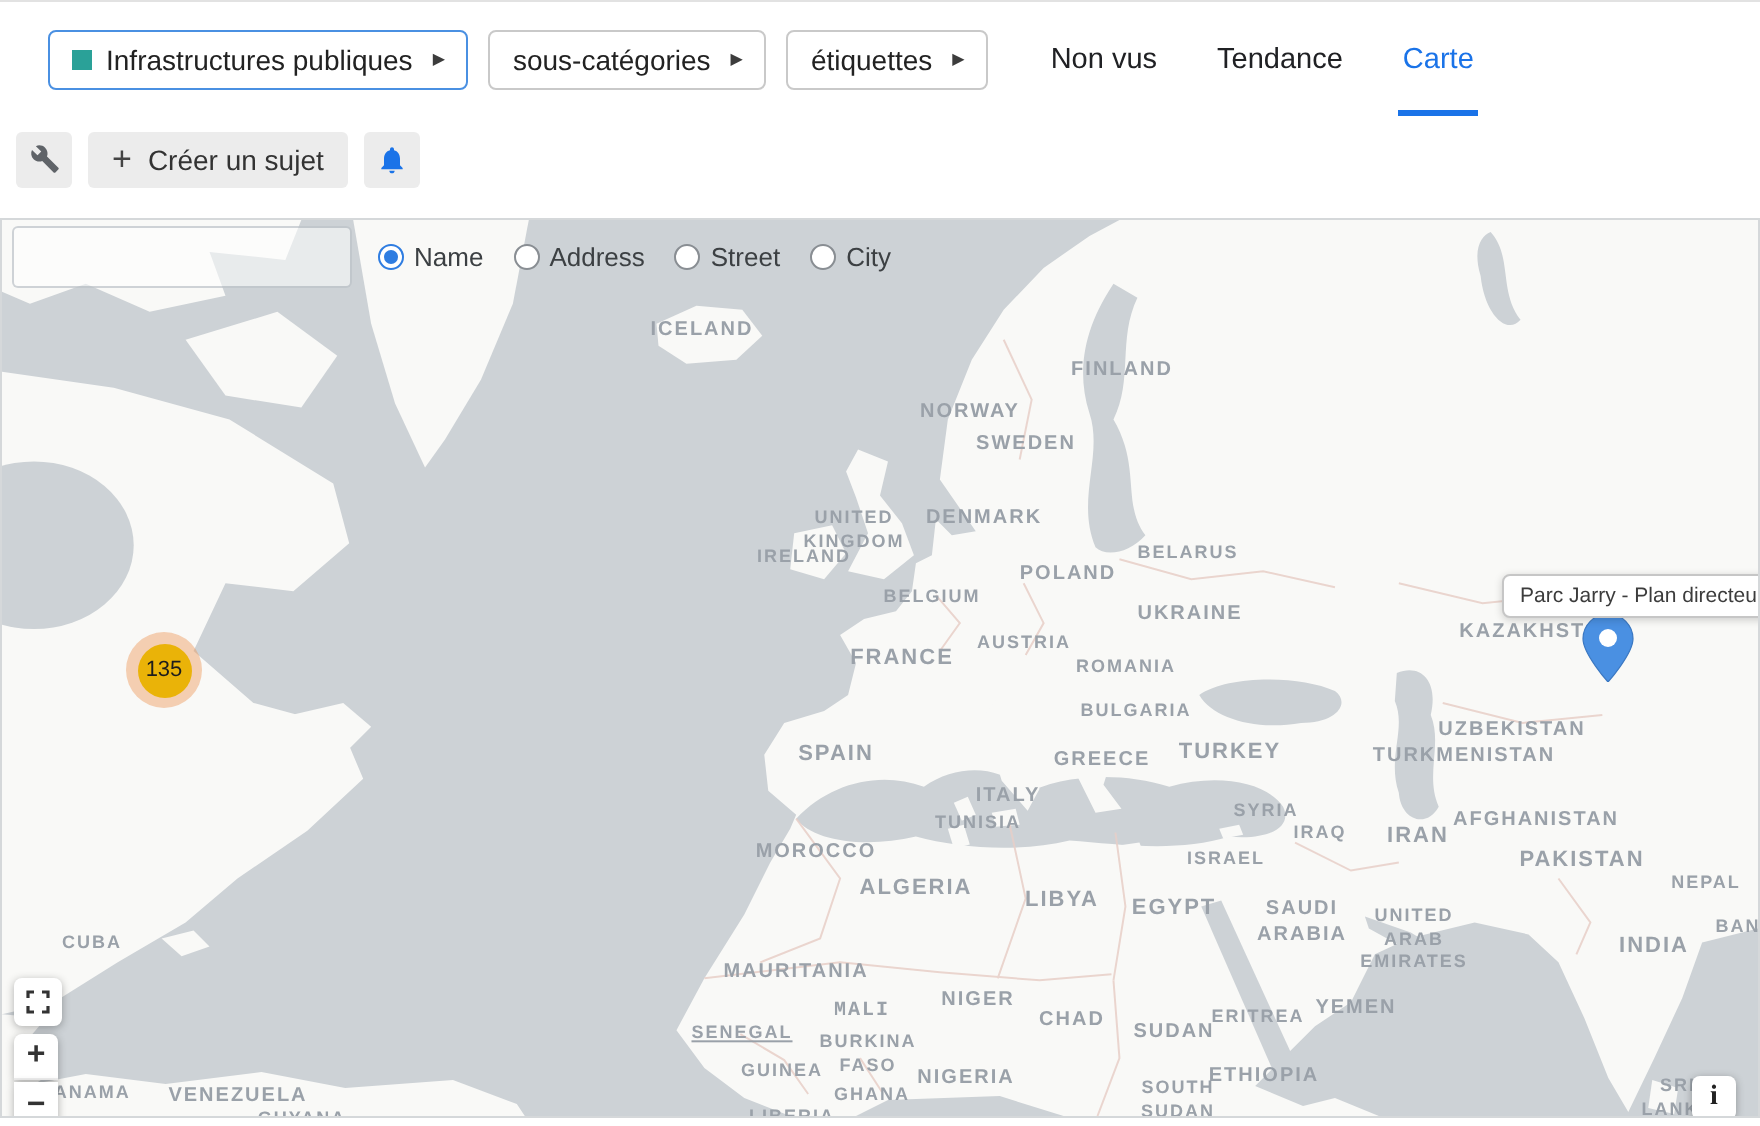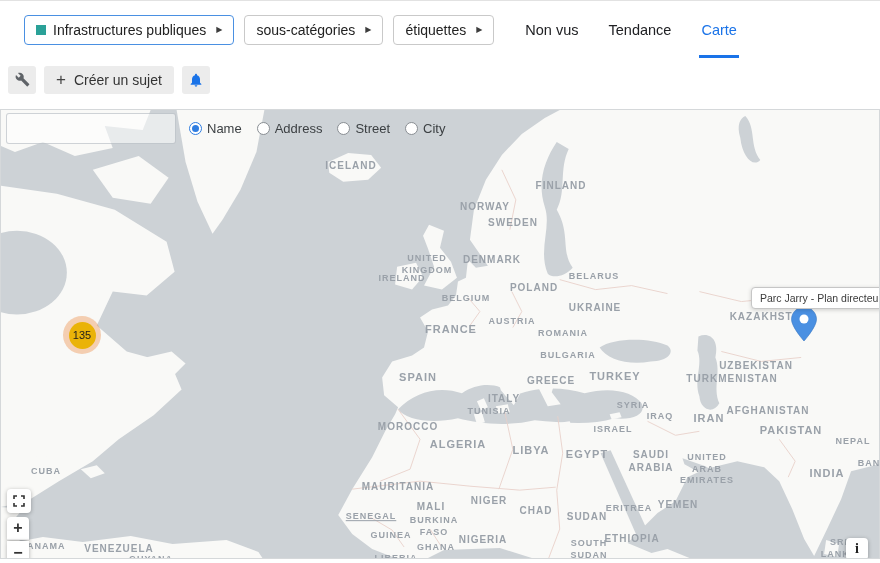--- a/index.html
+++ b/index.html
@@ -241,21 +241,21 @@
         <span class="map-label" style="left: 457px; top: 334px; font-size: 11px; color: rgb(154, 161, 169);">ALGERIA</span>
         <span class="map-label" style="left: 530px; top: 340px; font-size: 11px; color: rgb(154, 161, 169);">LIBYA</span>
         <span class="map-label" style="left: 586px; top: 344px; font-size: 11px; color: rgb(154, 161, 169);">EGYPT</span>
         <span class="map-label" style="left: 650px; top: 351px; font-size: 10px; color: rgb(154, 161, 169);">SAUDI
 ARABIA</span>
         <span class="map-label" style="left: 706px; top: 360px; font-size: 9px; color: rgb(154, 161, 169);">UNITED
 ARAB
 EMIRATES</span>
         <span class="map-label" style="left: 397px; top: 376px; font-size: 10px; color: rgb(154, 161, 169);">MAURITANIA</span>
         <span class="map-label" style="left: 488px; top: 390px; font-size: 10px; color: rgb(154, 161, 169);">NIGER</span>
-        <span class="map-label" style="left: 430px; top: 396px; font-size: 10px; color: rgb(154, 161, 169);">MALI</span>
+        <span class="map-label" style="left: 430px; top: 396px; font-size: 10px; color: rgb(154, 161, 169); font-family: Liberation Mono, monospace;">MALI</span>
         <span class="map-label" style="left: 535px; top: 400px; font-size: 10px; color: rgb(154, 161, 169);">CHAD</span>
         <span class="map-label" style="left: 628px; top: 399px; font-size: 9px; color: rgb(154, 161, 169);">ERITREA</span>
         <span class="map-label" style="left: 677px; top: 394px; font-size: 10px; color: rgb(154, 161, 169);">YEMEN</span>
         <span class="map-label" style="left: 586px; top: 406px; font-size: 10px; color: rgb(154, 161, 169);">SUDAN</span>
         <span class="map-label" style="left: 370px; top: 407px; font-size: 9px; color: rgb(154, 161, 169); text-decoration: underline;">SENEGAL</span>
         <span class="map-label" style="left: 433px; top: 417px; font-size: 9px; color: rgb(154, 161, 169);">BURKINA
 FASO</span>
         <span class="map-label" style="left: 390px; top: 426px; font-size: 9px; color: rgb(154, 161, 169);">GUINEA</span>
         <span class="map-label" style="left: 631px; top: 428px; font-size: 10px; color: rgb(154, 161, 169);">ETHIOPIA</span>
         <span class="map-label" style="left: 482px; top: 429px; font-size: 10px; color: rgb(154, 161, 169);">NIGERIA</span>

